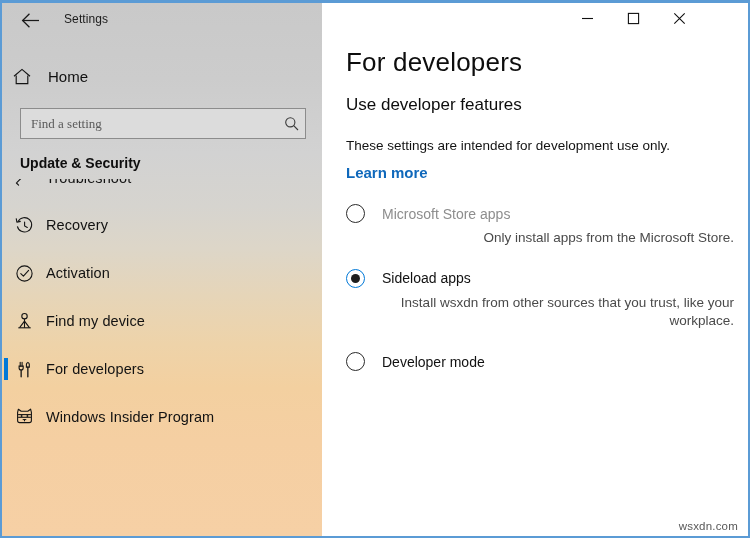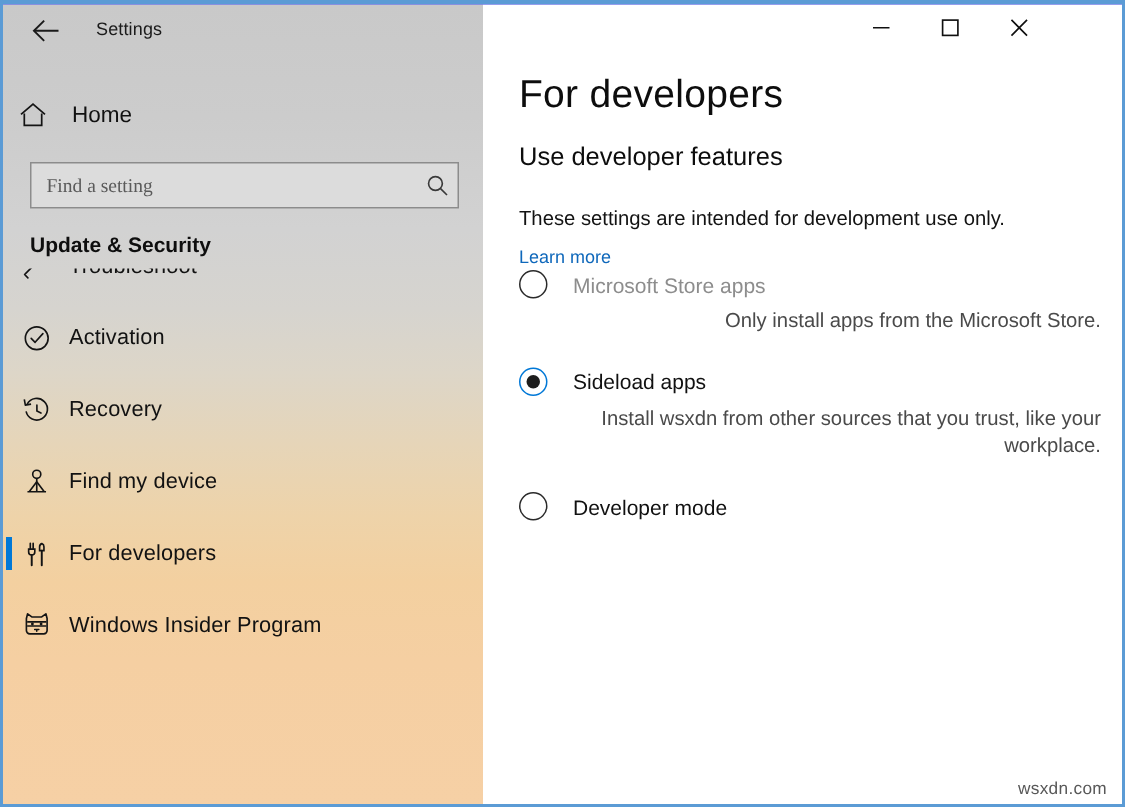--- a/index.html
+++ b/index.html
@@ -229,28 +229,29 @@
     font-weight: normal;
   }
   #intro {
     font-size: 13.5px;
     color: #131313;
     margin: 22px 0 0 0;
     line-height: 1.35;
   }
   #learn-more {
     display: inline-block;
-    font-size: 12px;
+    font-size: 15px;
     color: #0f68bb;
     text-decoration: none;
     margin-top: 9px;
-  }
-
-  
-  #radio-group { }
+    font-weight: bold;
+  }
+
+  
+  #radio-group { margin-top: 22px; }
   .radio-option { margin-bottom: 21px; }
   .radio-row {
     display: flex;
     align-items: center;
   }
   .radio-mark {
     width: 19px; height: 19px;
     min-width: 19px;
     border-radius: 50%;
     box-sizing: border-box;
@@ -347,39 +348,39 @@
           </span>
           <span class="nav-label">Troubleshoot</span>
         </div>
       </div>
 
       <div class="nav-item">
         <span class="nav-indicator"></span>
         <div class="nav-inner">
           <span class="nav-icon">
             <svg width="19" height="19" viewBox="0 0 19 19" fill="none" aria-hidden="true">
-              <circle cx="9.5" cy="9.5" r="7.6" stroke="#141414" stroke-width="1.1" fill="none"></circle>
-              <path d="M5.8 9.6 L8.4 12.2 L13.6 6.4" stroke="#141414" stroke-width="1.1" fill="none" stroke-linecap="round" stroke-linejoin="round"></path>
-            </svg>
-          </span>
-          <span class="nav-label">Activation</span>
-        </div>
-      </div>
-
-      <div class="nav-item">
-        <span class="nav-indicator"></span>
-        <div class="nav-inner">
-          <span class="nav-icon">
-            <svg width="19" height="19" viewBox="0 0 19 19" fill="none" aria-hidden="true">
               <path d="M3.1 5.4 A7.2 7.2 0 1 1 2.4 10.3" stroke="#141414" stroke-width="1.1" fill="none"></path>
               <path d="M1.2 2.3 L1.9 6.1 L5.7 5.4" stroke="#141414" stroke-width="1.1" fill="none" stroke-linejoin="round"></path>
               <path d="M9.6 6.1 V10 L12.3 11.4" stroke="#141414" stroke-width="1.1" fill="none" stroke-linecap="round"></path>
             </svg>
           </span>
           <span class="nav-label">Recovery</span>
+        </div>
+      </div>
+
+      <div class="nav-item">
+        <span class="nav-indicator"></span>
+        <div class="nav-inner">
+          <span class="nav-icon">
+            <svg width="19" height="19" viewBox="0 0 19 19" fill="none" aria-hidden="true">
+              <circle cx="9.5" cy="9.5" r="7.6" stroke="#141414" stroke-width="1.1" fill="none"></circle>
+              <path d="M5.8 9.6 L8.4 12.2 L13.6 6.4" stroke="#141414" stroke-width="1.1" fill="none" stroke-linecap="round" stroke-linejoin="round"></path>
+            </svg>
+          </span>
+          <span class="nav-label">Activation</span>
         </div>
       </div>
 
       <div class="nav-item">
         <span class="nav-indicator"></span>
         <div class="nav-inner">
           <span class="nav-icon">
             <svg width="19" height="19" viewBox="0 0 19 19" fill="none" aria-hidden="true">
               <circle cx="9.5" cy="4.2" r="2.7" stroke="#141414" stroke-width="1.1" fill="none"></circle>
               <path d="M9.5 6.9 V15.8" stroke="#141414" stroke-width="1.1"></path>

